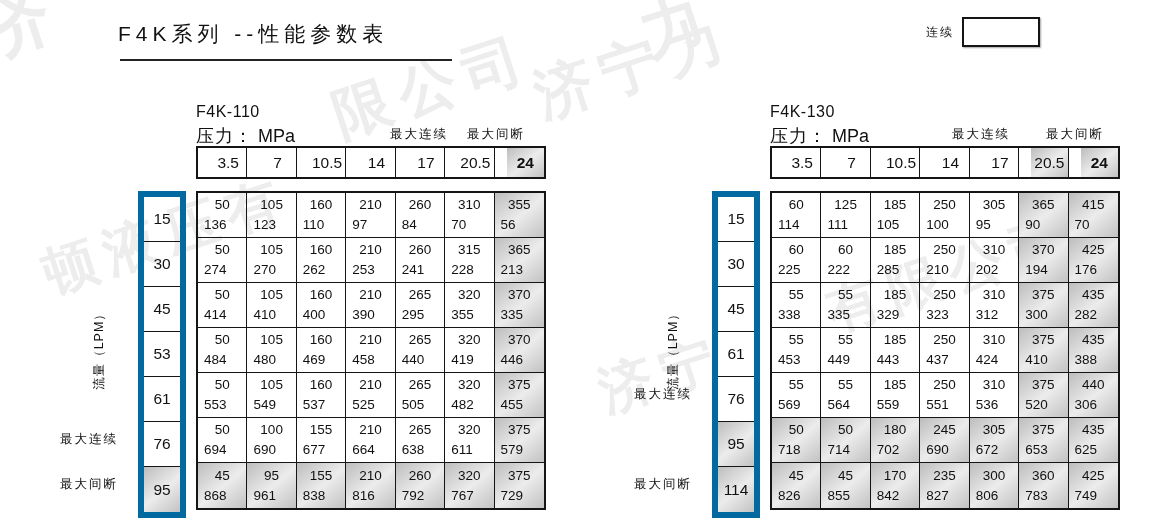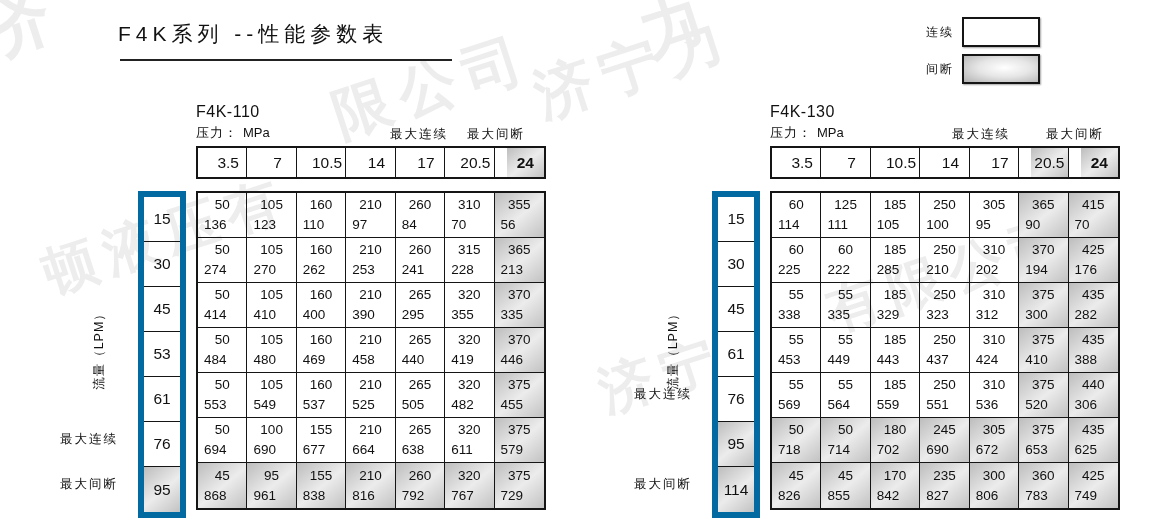--- a/index.html
+++ b/index.html
@@ -57,21 +57,21 @@
 
   
   .table-block { position:absolute; top:103px; width:490px; height:412px; z-index:1; }
   .t110 { left:60px; }
   .t130 { left:634px; }
 
   .tbl-title {
     position:absolute; left:136px; top:0px;
     font-size:16px; font-weight:normal; letter-spacing:.5px;
   }
-  .pressure-line { position:absolute; left:136px; top:21px; font-size:13px; letter-spacing:1px; white-space:nowrap; }
+  .pressure-line { position:absolute; left:136px; top:21px; font-size:18px; letter-spacing:1px; white-space:nowrap; }
   .pressure-line .unit { margin-left:5px; letter-spacing:0; }
   .hdr-lbl { position:absolute; top:23px; font-size:12.5px; letter-spacing:2px; white-space:nowrap; }
   .t110 .hdr-cont { left:330px; }
   .t110 .hdr-int  { left:407px; }
   .t130 .hdr-cont { left:318px; }
   .t130 .hdr-int  { left:412px; }
 
   .pressure-row {
     position:absolute; left:136px; top:43px;
     width:350px; height:33px;
@@ -151,24 +151,20 @@
 <div class="wm wm6">有限公司</div>
 <div class="wm wm7">力</div>
 
 <div class="page-title">F4K系列 --性能参数表</div>
 <div class="title-underline"></div>
 
 <div class="legend">
   <div class="legend-row">
     <span class="legend-label">连续</span>
     <span class="legend-box cont"></span>
-  </div>
-  <div class="legend-row">
-    <span class="legend-label">间断</span>
-    <span class="legend-box int"></span>
   </div>
 </div>
 
 <div class="table-block t110">
   <div class="tbl-title">F4K-110</div>
   <div class="pressure-line">
     <span>压力：</span><span class="unit">MPa</span>
   </div>
   <div class="hdr-lbl hdr-cont">最大连续</div>
   <div class="hdr-lbl hdr-int">最大间断</div>

